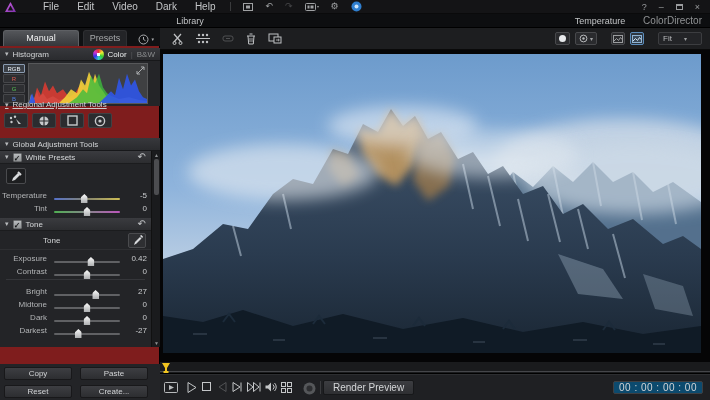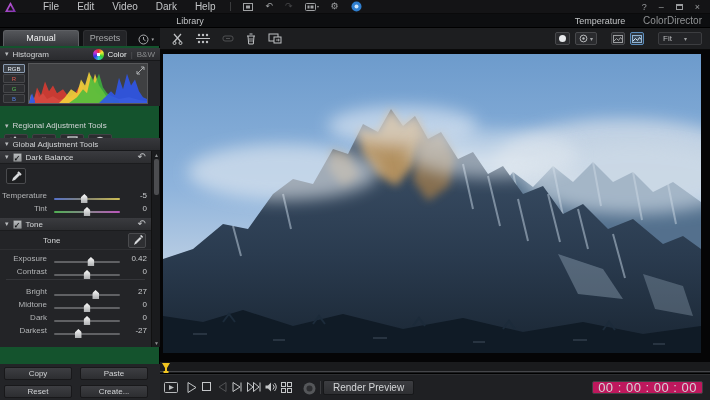--- a/index.html
+++ b/index.html
@@ -25,41 +25,41 @@
   .modebar { left:0; top:14px; width:710px; height:14px; background:#0d0e10;
     display:flex; align-items:center; border-bottom:1px solid #000; }
   .mode-tab { color:#c2c4c6; font-size:9px; text-align:center; }
   .mode-tab.t-library { position:absolute; left:150px; width:80px; }
   .mode-tab.t-adjust { position:absolute; left:303px; width:196px; height:13px; line-height:12px;
     border:1px solid #4d7093; background:#161b21; color:#e9eef3; border-radius:1px; }
   .mode-tab.t-prod { position:absolute; left:560px; width:80px; }
   .app-title { position:absolute; right:8px; top:0; height:14px; line-height:14px; color:#909294; font-size:10px; }
 
   
-  .leftpanel { left:0; top:28px; width:160px; height:372px; background:#14532d; border-right:1px solid #000; }
+  .leftpanel { left:0; top:28px; width:160px; height:372px; background:#7f1d1d; border-right:1px solid #000; }
   .ptabs { position:absolute; left:0; top:0; width:160px; height:18px; background:#101113; display:flex; align-items:flex-end; }
   .ptab { height:16px; line-height:15px; text-align:center; font-size:9px; border-radius:3px 3px 0 0; }
   .ptab.active { width:76px; margin-left:3px; background:linear-gradient(#54565a,#35373b); color:#f0f1f2; border:1px solid #5e6064; border-bottom:none; }
   .ptab.idle { width:44px; margin-left:4px; background:#232427; color:#a6a8aa; border:1px solid #2e2f32; border-bottom:none; }
   .history-btn { margin-left:auto; margin-right:6px; height:14px; display:flex; align-items:center; gap:2px; color:#aaacae; }
 
   .shead { display:flex; align-items:center; padding:0 5px; height:13px;
     background:linear-gradient(#37383c,#2a2b2e); border-bottom:1px solid #17181a; color:#d2d4d6; font-size:8px; gap:4px; }
   .tri { font-size:7px; color:#b9bbbd; }
 
   .histo { position:absolute; left:0; top:20px; width:160px; height:58px; }
   .histo-body { position:absolute; left:0; top:13px; width:160px; height:45px; background:#242528; }
   .chan-col { position:absolute; left:3px; top:3px; width:22px; display:flex; flex-direction:column; gap:1px; }
   .chan-btn { height:9px; line-height:8px; text-align:center; font-size:6px; background:#2e2f32; border:1px solid #46474a; color:#bfc1c3; border-radius:1px; }
   .chan-btn.sel { border-color:#8a9bb0; background:#3a3f46; color:#e8ecf0; }
   .chan-r { color:#e05a50; } .chan-g { color:#54c052; } .chan-b { color:#4f7fe0; }
   .histo-canvas { position:absolute; left:28px; top:2px; width:120px; height:41px; background:#3f4042; border:1px solid #57585a; }
   .histo-expand { position:absolute; right:2px; top:2px; opacity:.8; }
 
-  .regional { position:absolute; left:0; top:91px; width:160px; height:31px; }
+  .regional { position:absolute; left:0; top:70px; width:160px; height:31px;text-decoration:underline; }
   .rtools { position:absolute; left:4px; top:15px; display:flex; gap:4px; }
   .rtool { width:24px; height:15px; background:#2b2c2f; border:1px solid #404144; border-radius:2px;
     display:flex; align-items:center; justify-content:center; }
 
   .globalhead { position:absolute; left:0; top:110px; width:160px; }
 
   .scrollarea { position:absolute; left:0; top:123px; width:151px; height:196px; background:#232427; overflow:hidden; }
   .vscroll { position:absolute; left:151px; top:123px; width:9px; height:196px; background:#1a1b1d; border-left:1px solid #111; }
   .vscroll .arr { position:absolute; left:0; width:9px; text-align:center; font-size:5px; color:#8e9092; }
   .vscroll .thumb { position:absolute; left:2px; top:8px; width:5px; height:36px; background:#4c4d50; border-radius:2px; }
@@ -121,21 +121,21 @@
   .playhead { position:absolute; left:1px; top:1px; }
   .seekline { position:absolute; left:0; bottom:1px; width:550px; height:1px; background:#45464a; }
 
   .transport { position:absolute; left:0; top:346px; width:550px; height:26px; background:#1f2023;
     border-top:1px solid #2c2d30; }
   .tp-ic { position:absolute; top:7px; display:flex; align-items:center; justify-content:center; }
   .tp-sep { position:absolute; top:6px; width:1px; height:13px; background:#3a3b3e; }
   .render-btn { position:absolute; left:163px; top:5px; height:15px; line-height:13px; padding:0 9px;
     background:linear-gradient(#3c3d41,#2e2f32); border:1px solid #17181a; border-radius:2px; color:#d4d6d8; font-size:10px; }
   .timecode { position:absolute; right:7px; top:6px; height:13px; line-height:11px; padding:0 5px;
-    background:#be185d; border:1px solid #3e3f42; border-radius:2px; color:#d2d4d6; font-size:13px; letter-spacing:.5px; }
+    background:#0c4a6e; border:1px solid #3e3f42; border-radius:2px; color:#d2d4d6; font-size:10px; letter-spacing:.5px; }
   svg { display:block; }
 </style>
 </head>
 <body>
 
 <div id="app">
 
   <div class="abs titlebar">
     <span class="tb-icon" style="margin-left:5px">
       <svg width="11" height="10" viewBox="0 0 11 10">
@@ -280,21 +280,21 @@
         <span class="tri">▾</span>
         <span>Global Adjustment Tools</span>
       </div>
     </div>
 
     <div class="scrollarea">
 
       <div class="blkhead">
         <span class="tri">▾</span>
         <span class="chk">✓</span>
-        <span>Dark Balance</span>
+        <span>White Presets</span>
         <span class="reset-ic">↶</span>
       </div>
       <div class="dropper-btn">
         <svg width="11" height="11" viewBox="0 0 11 11">
             <path d="M1,10 L2,7 L7,2 L9,4 L4,9 Z" fill="#d8dadc"></path>
             <path d="M7,1 l3,3" stroke="#d8dadc" stroke-width="2"></path>
           </svg>
       </div>
       <div class="srow">
         <span class="slabel">Temperature</span>

